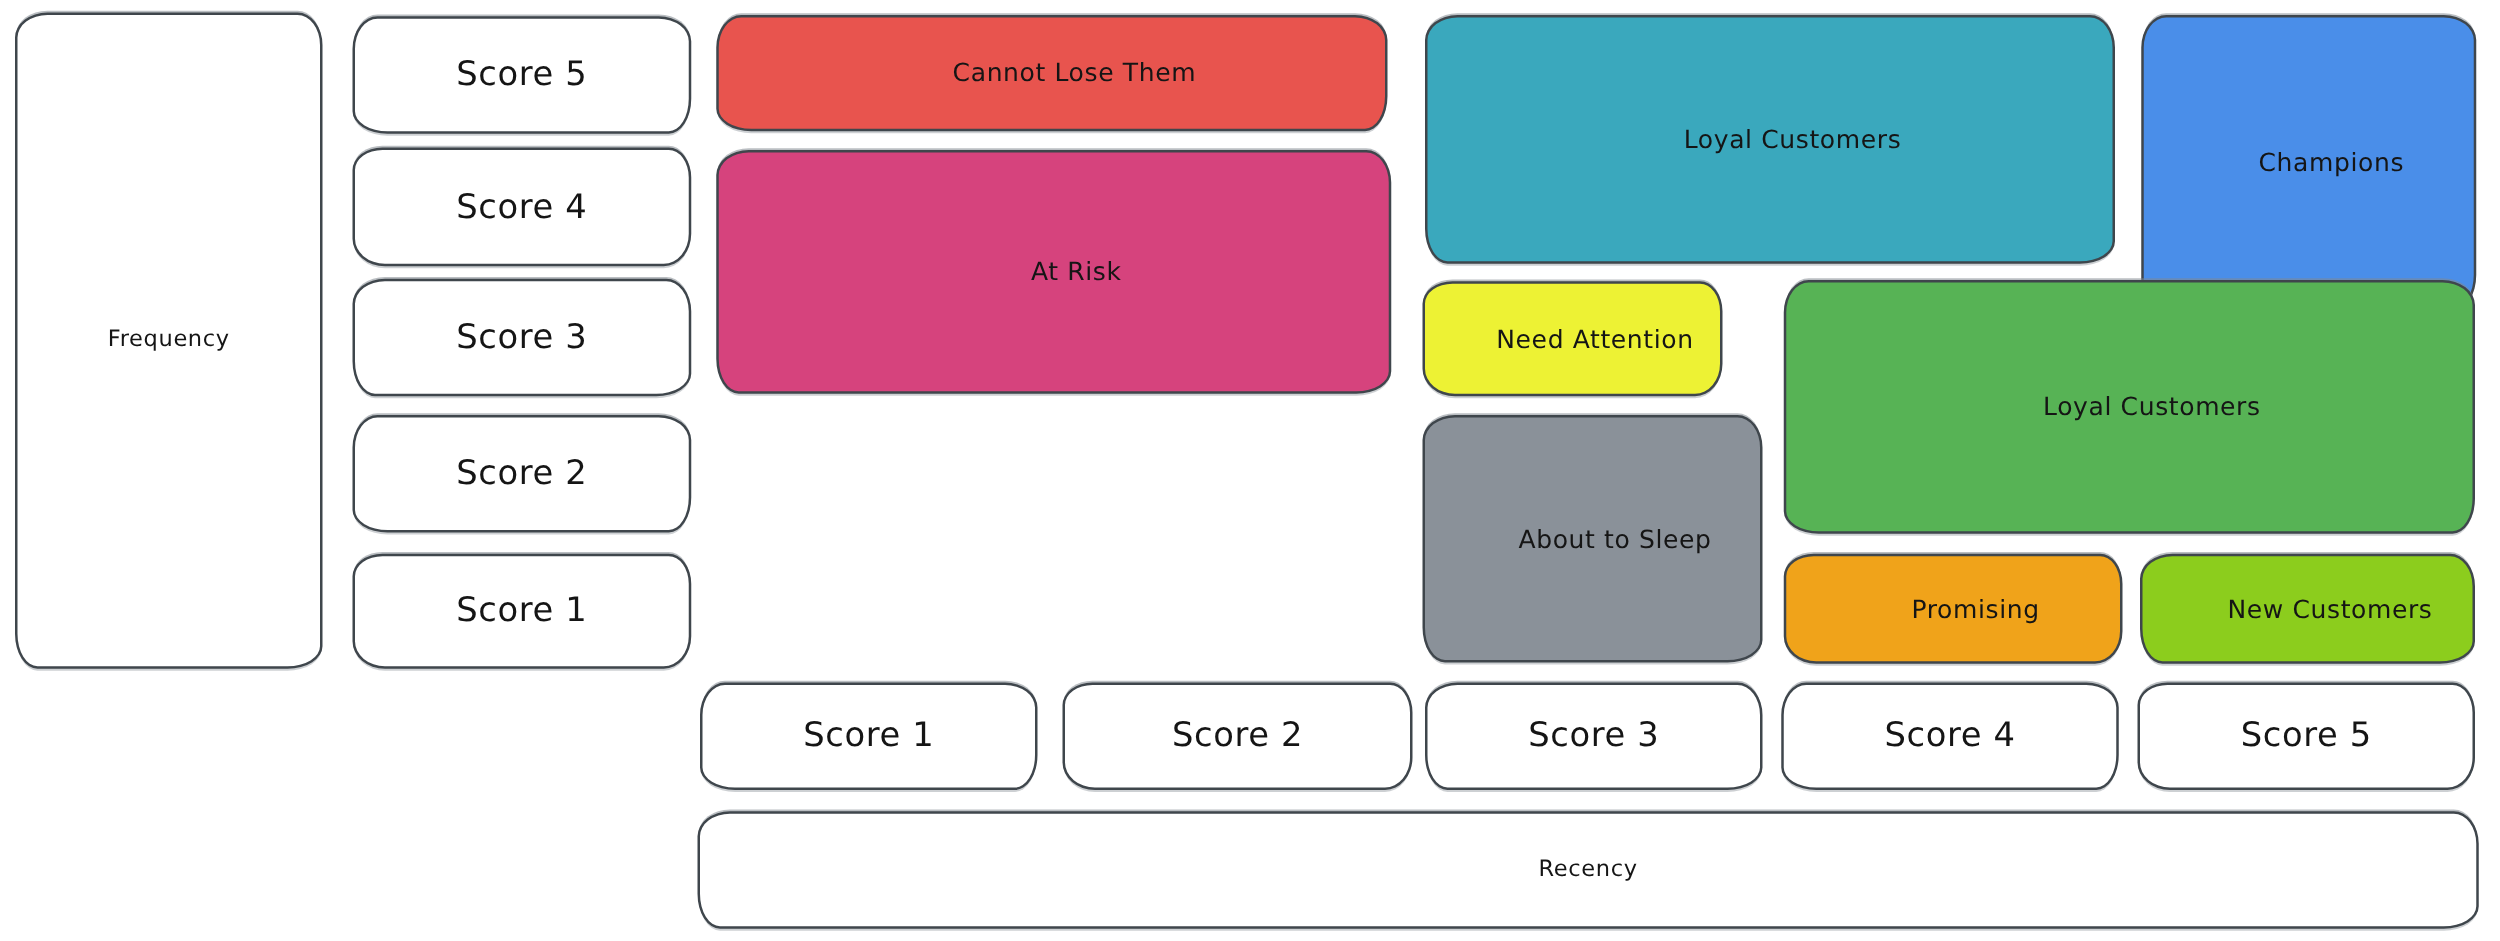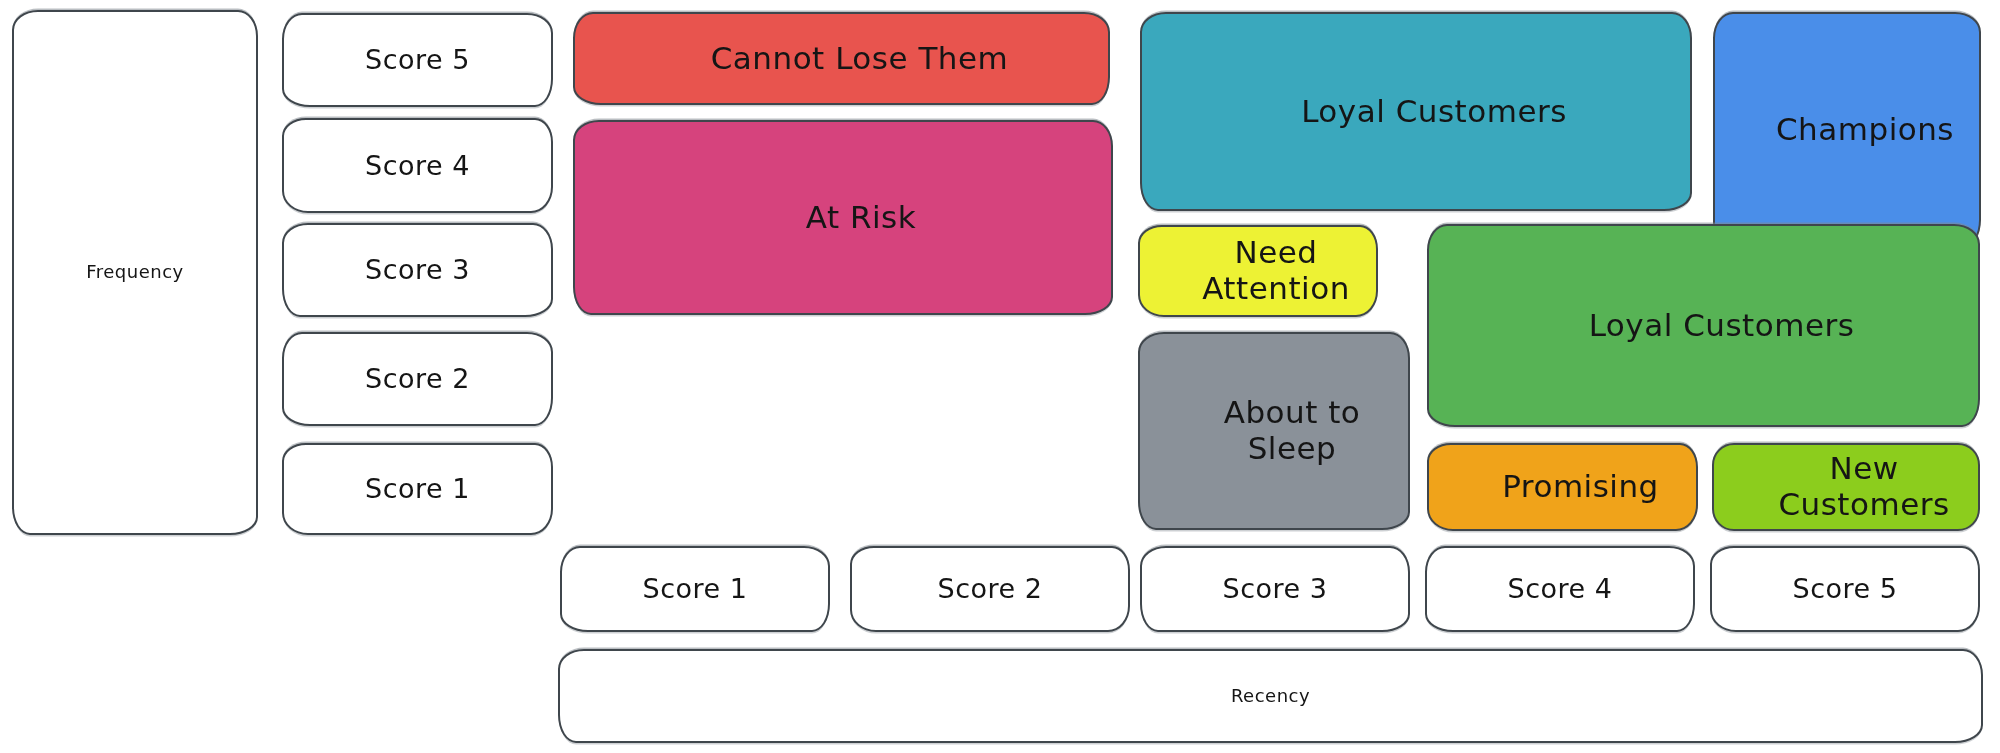--- a/index.html
+++ b/index.html
@@ -20,41 +20,41 @@
     text-align:center;
     font-size:27px;
     letter-spacing:.5px;
     line-height:1.15;
     box-shadow:0 -2.5px 0 -1px rgba(130,137,144,.55), 0 2.5px 0 -1px rgba(130,137,144,.4);
   }
   
   .rA{border-radius:26px 20px 28px 18px / 20px 26px 18px 28px;}
   .rB{border-radius:20px 26px 18px 28px / 26px 20px 28px 18px;}
   .rC{border-radius:24px 18px 22px 26px / 18px 24px 26px 22px;}
-  .seg{font-size:31px;padding-left:36px;}
+  .seg{font-size:20px;padding-left:36px;}
   .axis-label{font-size:18px;}
 
   
   .frequency-box {left:12px;  top:10px;  width:246px; height:525px;}
   .fscore-5      {left:282px; top:13px;  width:271px; height:94px;}
   .fscore-4      {left:282px; top:118px; width:271px; height:95px;}
   .fscore-3      {left:282px; top:223px; width:271px; height:94px;}
   .fscore-2      {left:282px; top:332px; width:271px; height:94px;}
   .fscore-1      {left:282px; top:443px; width:271px; height:92px;}
 
   .cannot-lose   {left:573px; top:12px;  width:537px; height:93px;}
   .at-risk       {left:573px; top:120px; width:540px; height:195px;}
   .hibernating   {left:573px; top:332px; width:540px; height:198px;}
   .loyal-teal    {left:1140px;top:12px;  width:552px; height:199px;}
   .champions     {left:1713px;top:12px;  width:268px; height:236px;}
   .need-attention{left:1138px;top:225px; width:240px; height:92px;}
   .about-sleep   {left:1138px;top:332px; width:272px; height:198px;}
   .loyal-green   {left:1427px;top:224px; width:553px; height:203px;}
   .promising     {left:1427px;top:443px; width:271px; height:88px;}
-  .new-customers {left:1712px;top:443px; width:268px; height:88px;border-radius:22px;}
+  .new-customers {left:1712px;top:443px; width:268px; height:88px;}
 
   .rscore-1      {left:560px; top:546px; width:270px; height:86px;}
   .rscore-2      {left:850px; top:546px; width:280px; height:86px;}
   .rscore-3      {left:1140px;top:546px; width:270px; height:86px;}
   .rscore-4      {left:1425px;top:546px; width:270px; height:86px;}
   .rscore-5      {left:1710px;top:546px; width:270px; height:86px;}
   .recency-box   {left:558px; top:649px; width:1425px;height:94px;}
 </style>
 </head>
 <body>

